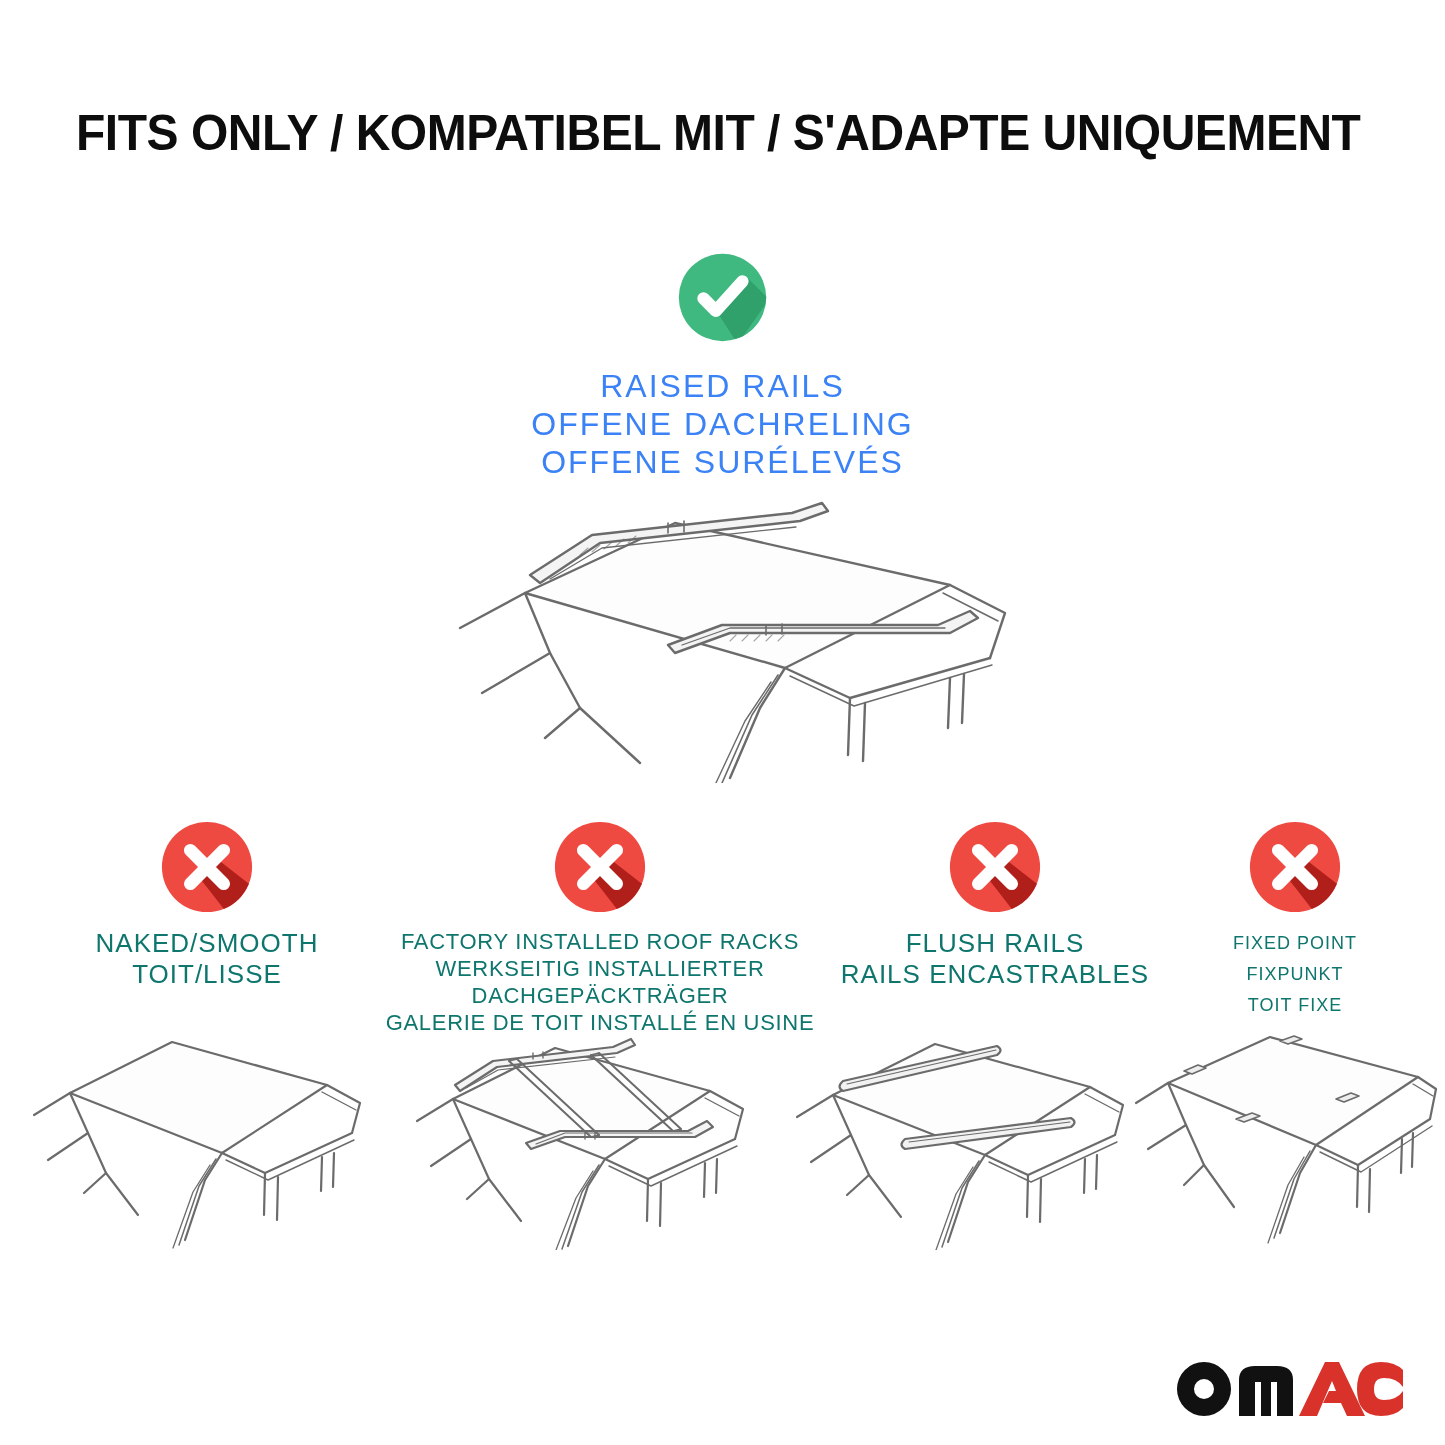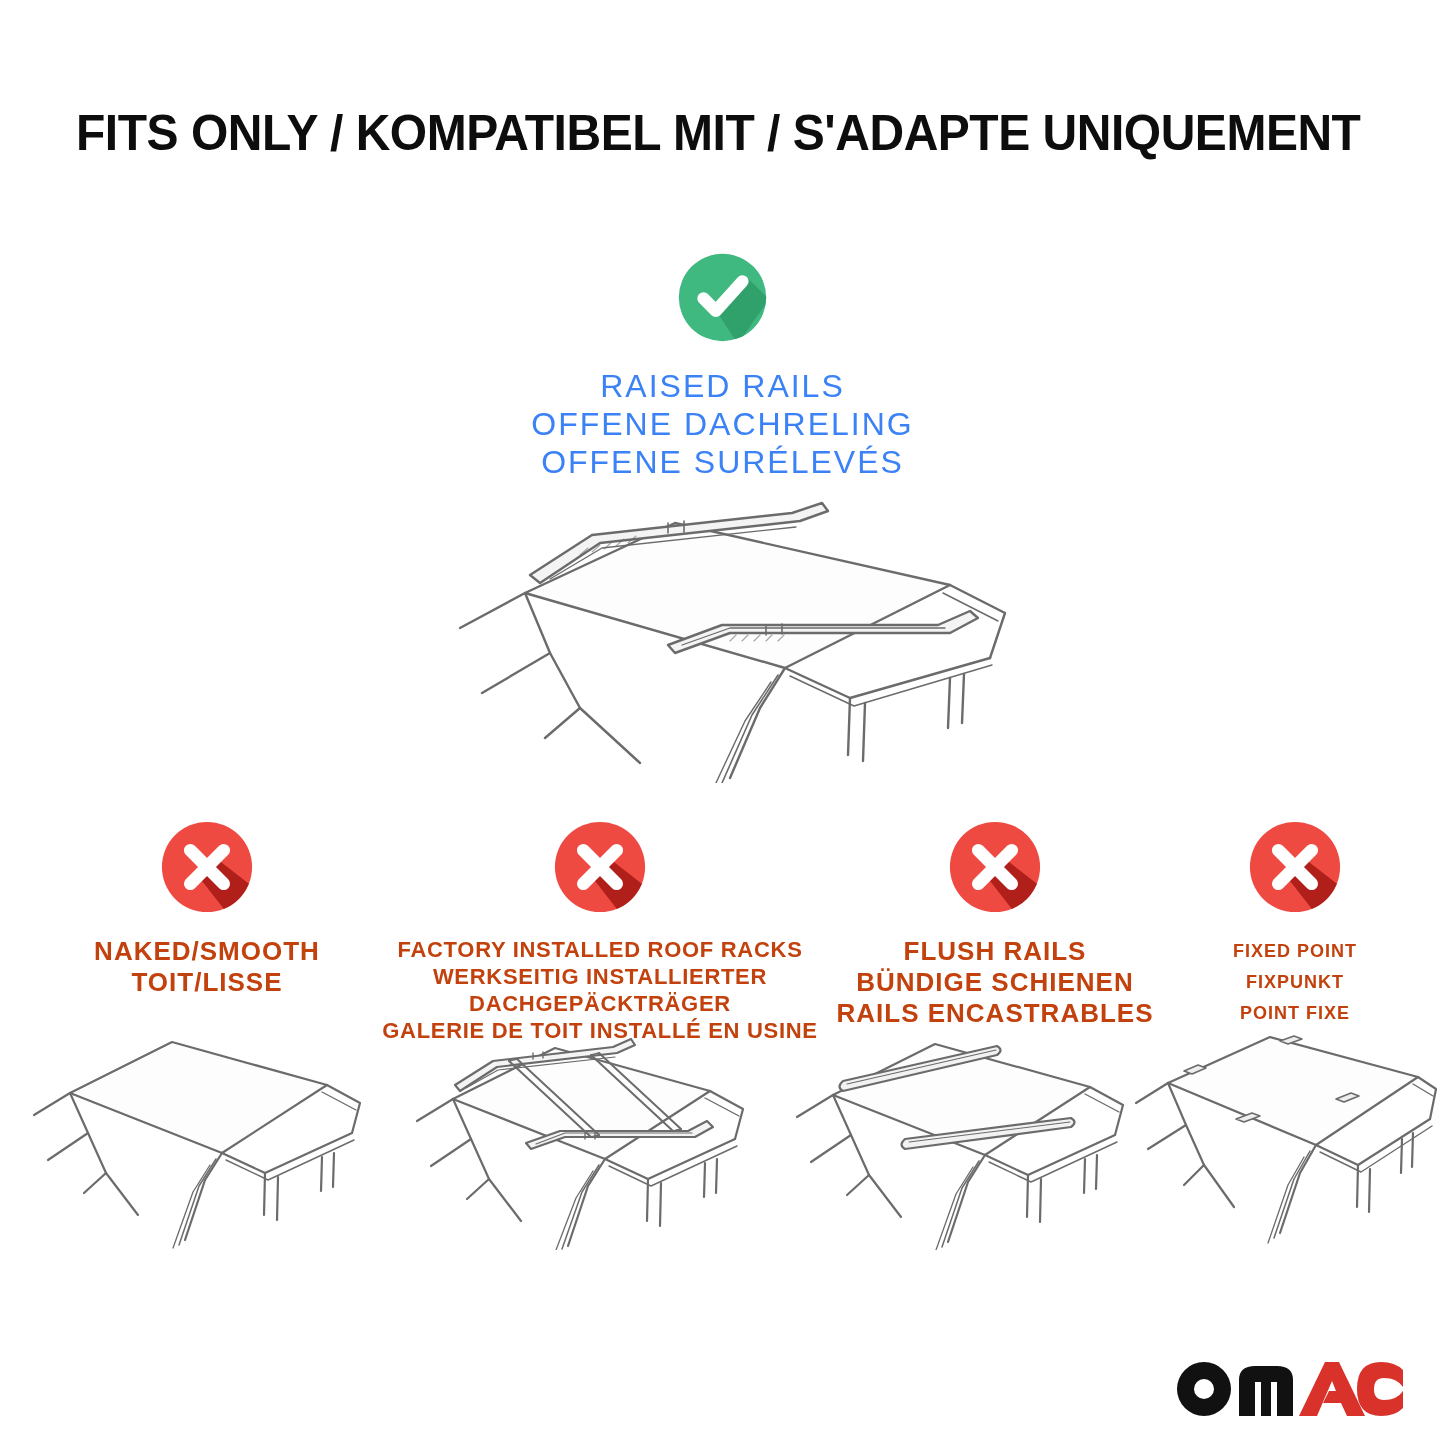--- a/index.html
+++ b/index.html
@@ -65,23 +65,22 @@
   }
 
   
   .col {
     position: absolute;
     top: 818px;
     text-align: center;
   }
   .col .badge-wrap { height: 110px; }
   .col-labels {
-    margin-top: 8px;
-    color: #c2410c;
-    font-weight: 700;
+    color: #0f766e;
+    font-weight: 400;
   }
   .col-labels div { white-space: nowrap; }
 
   .c1 { left: 57px;   width: 300px; }
   .c2 { left: 375px;  width: 450px; }
   .c3 { left: 820px;  width: 350px; }
   .c4 { left: 1165px; width: 260px; }
 
   .c1 .col-labels { font-size: 26px; line-height: 31px; letter-spacing: 1.0px; }
   .c2 .col-labels { font-size: 22px; line-height: 27px; letter-spacing: 0.7px; }
@@ -271,21 +270,20 @@
           </defs>
         <circle cx="50" cy="50" r="46" fill="#ef4a42"></circle>
         <g clip-path="url(#clipX3)">
           <path d="M40 58 L58 40 L99 72 L72 99 Z" fill="#a81b16" opacity="0.9"></path>
         </g>
         <path d="M33 33 L67 67 M67 33 L33 67" fill="none" stroke="#ffffff" stroke-width="13" stroke-linecap="round" stroke-linejoin="round"></path>
       </svg>
     </div>
     <div class="col-labels">
       <div>FLUSH RAILS</div>
-      <div>BÜNDIGE SCHIENEN</div>
       <div>RAILS ENCASTRABLES</div>
     </div>
   </div>
 
   <svg class="col-art" style="left:785px; width:350px; height:235px;" viewBox="0 0 350 235">
     <g fill="none" stroke="#6b6b6b" stroke-width="2.2" stroke-linecap="round" stroke-linejoin="round">
       <path d="M48 80 L150 29 L305 72 L200 140 Z" fill="#fdfdfd"></path>
       <path d="M48 80 L12 102 M48 80 L66 120 L84 160"></path>
       <path d="M66 120 L26 147"></path>
       <path d="M84 160 L62 180 M84 160 L116 202"></path>
@@ -318,21 +316,21 @@
         <circle cx="50" cy="50" r="46" fill="#ef4a42"></circle>
         <g clip-path="url(#clipX4)">
           <path d="M40 58 L58 40 L99 72 L72 99 Z" fill="#a81b16" opacity="0.9"></path>
         </g>
         <path d="M33 33 L67 67 M67 33 L33 67" fill="none" stroke="#ffffff" stroke-width="13" stroke-linecap="round" stroke-linejoin="round"></path>
       </svg>
     </div>
     <div class="col-labels">
       <div>FIXED POINT</div>
       <div>FIXPUNKT</div>
-      <div>POINT FIXE</div>
+      <div>TOIT FIXE</div>
     </div>
   </div>
 
   <svg class="col-art" style="left:1130px; width:310px; height:235px;" viewBox="0 0 310 235">
     <g fill="none" stroke="#6b6b6b" stroke-width="2.2" stroke-linecap="round" stroke-linejoin="round">
       <path d="M38 68 L140 22 L288 62 L186 130 Z" fill="#fdfdfd"></path>
       <path d="M38 68 L6 88 M38 68 L56 110 L74 150"></path>
       <path d="M56 110 L18 134"></path>
       <path d="M74 150 L54 170 M74 150 L104 192"></path>
       <path d="M186 130 L170 158 L150 218"></path>

